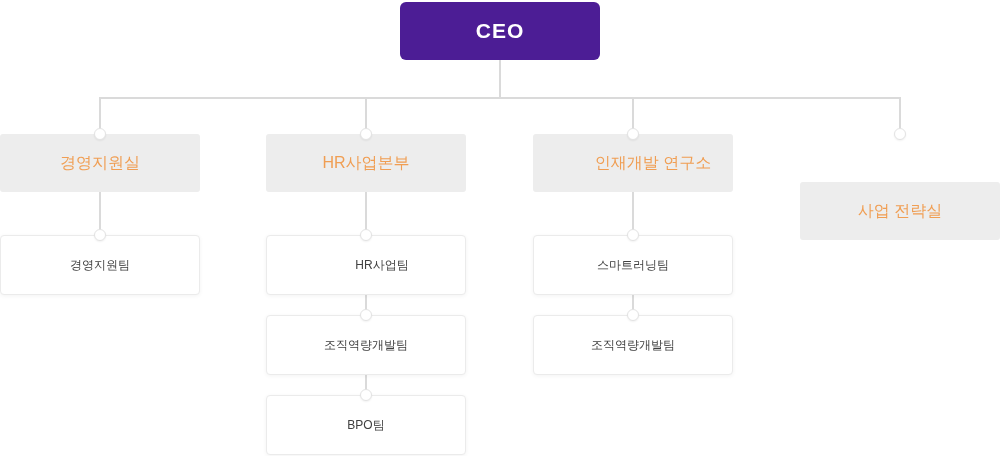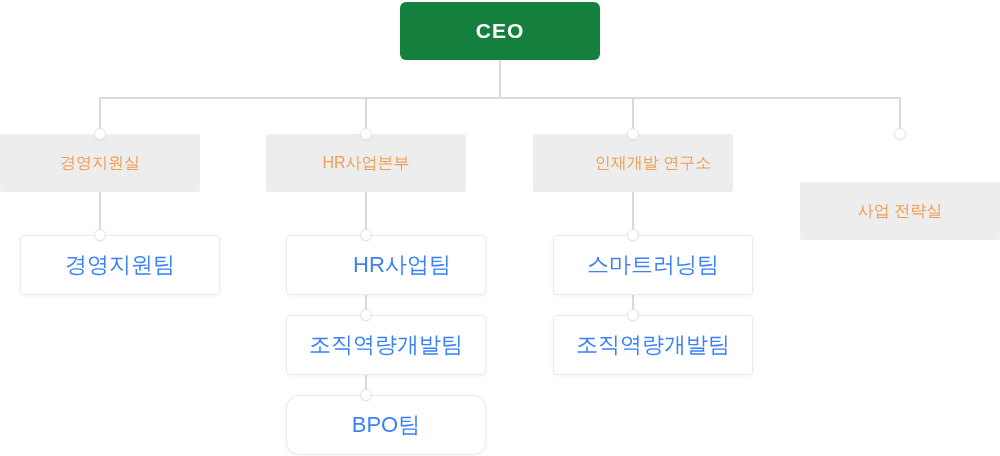--- a/index.html
+++ b/index.html
@@ -17,43 +17,42 @@
   }
   .node {
     position: absolute;
     display: flex;
     align-items: center;
     justify-content: center;
     box-sizing: border-box;
     text-align: center;
   }
   .node-ceo {
-    background: #15803d;
+    background: #4c1d95;
     color: #ffffff;
     border-radius: 6px;
     font-size: 21px;
     font-weight: 700;
     letter-spacing: 1px;
   }
   .node-dept {
     background: #EDEDED;
     color: #F09E53;
     border-radius: 3px;
     font-size: 16px;
     font-weight: 500;
   }
   .node-team {
     background: #ffffff;
     border: 1px solid #EBEBEB;
     border-radius: 4px;
-    color: #3b82f6;
-    font-size: 22px;
+    color: #404040;
+    font-size: 12px;
     font-weight: 400;
     box-shadow: 0 1px 4px rgba(0,0,0,0.05);
-    margin-left: 20px;
   }
   .line {
     position: absolute;
     background: #DADADA;
   }
   .dot {
     position: absolute;
     width: 12px;
     height: 12px;
     border-radius: 50%;
@@ -106,21 +105,21 @@
 
   <div class="node node-dept" style="left:266px; top:134px; width:200px; height:58px;">
     <span>HR사업본부</span>
   </div>
   <div class="node node-team" style="left:266px; top:235px; width:200px; height:60px;padding-left:32px;">
     <span>HR사업팀</span>
   </div>
   <div class="node node-team" style="left:266px; top:315px; width:200px; height:60px;">
     <span>조직역량개발팀</span>
   </div>
-  <div class="node node-team" style="left:266px; top:395px; width:200px; height:60px;border-radius:13px;">
+  <div class="node node-team" style="left:266px; top:395px; width:200px; height:60px;">
     <span>BPO팀</span>
   </div>
 
   <div class="node node-dept" style="left:533px; top:134px; width:200px; height:58px;padding-left:40px;">
     <span>인재개발 연구소</span>
   </div>
   <div class="node node-team" style="left:533px; top:235px; width:200px; height:60px;">
     <span>스마트러닝팀</span>
   </div>
   <div class="node node-team" style="left:533px; top:315px; width:200px; height:60px;">

